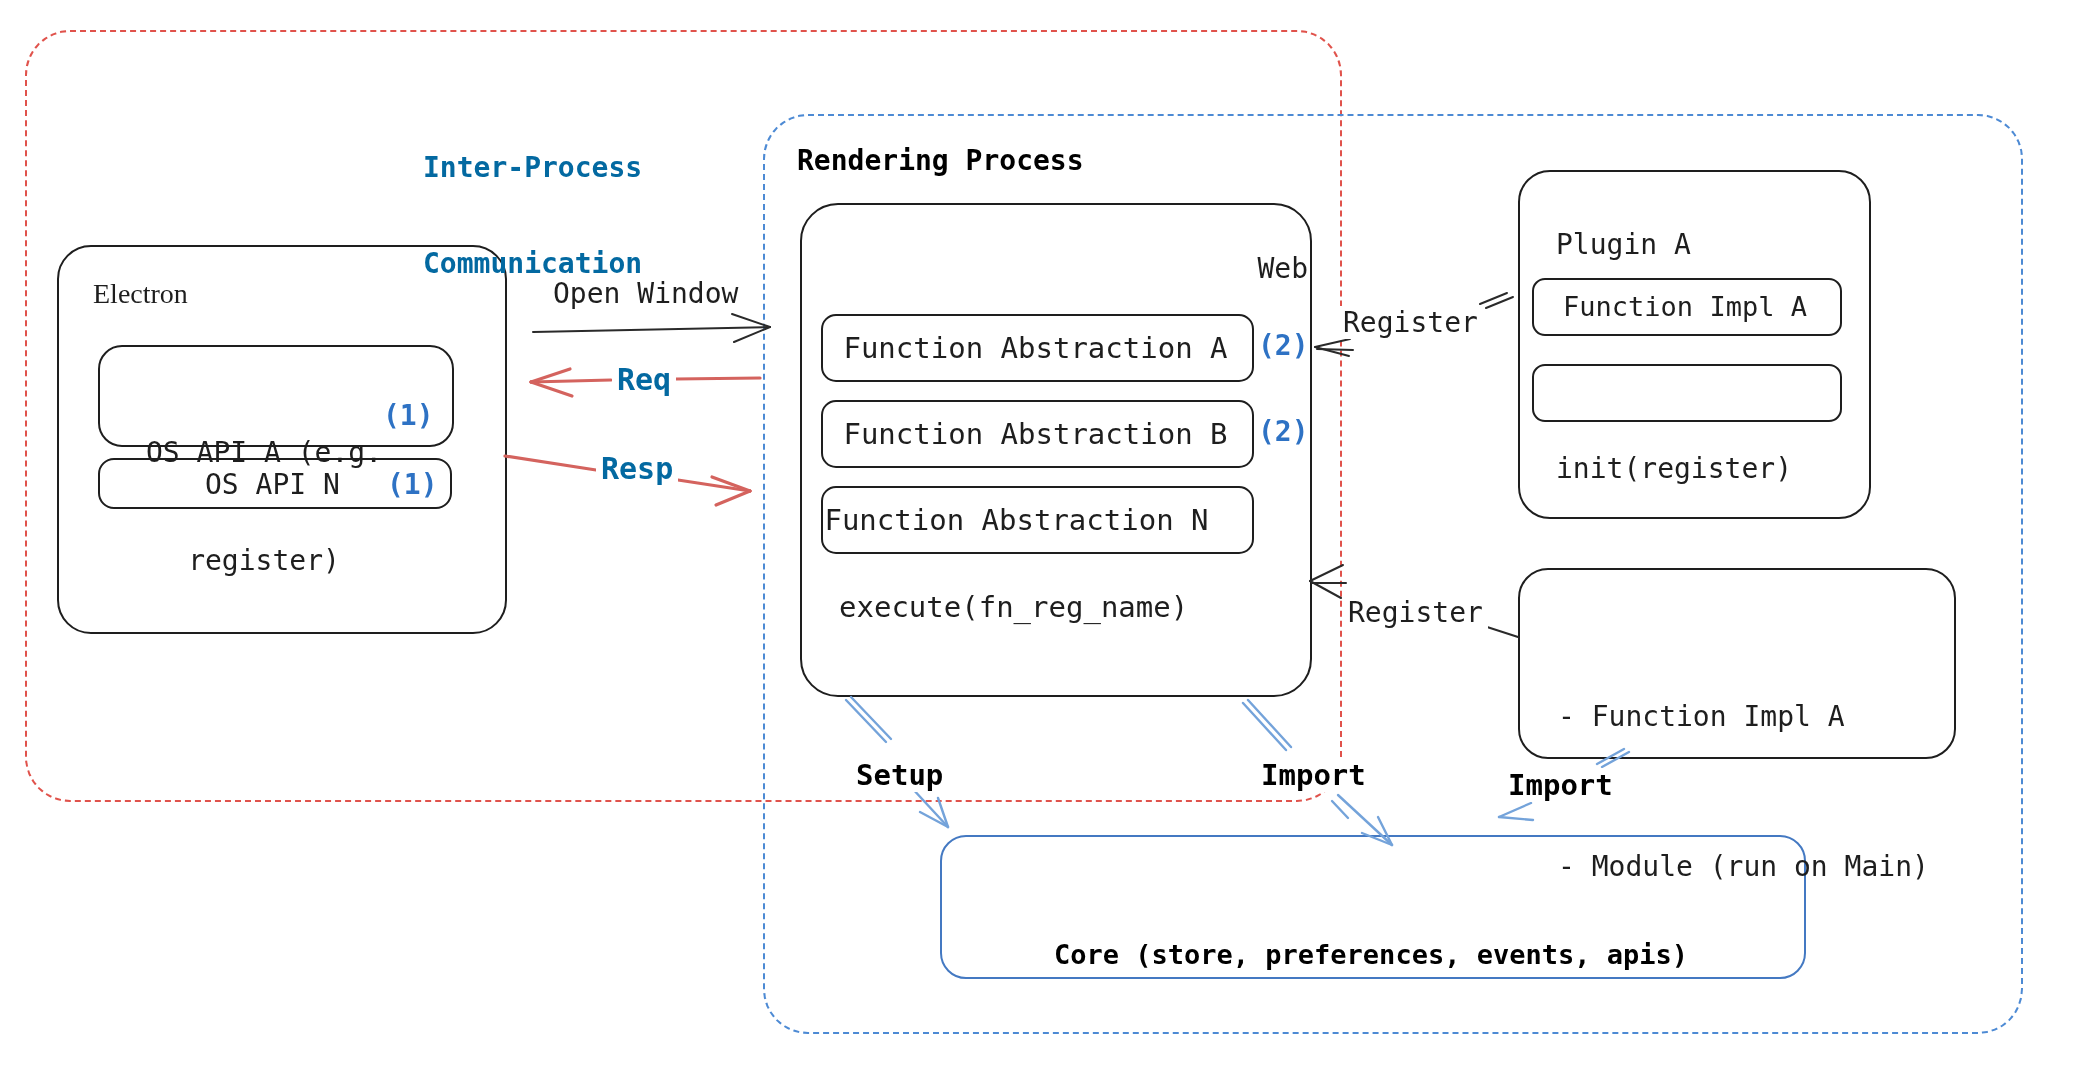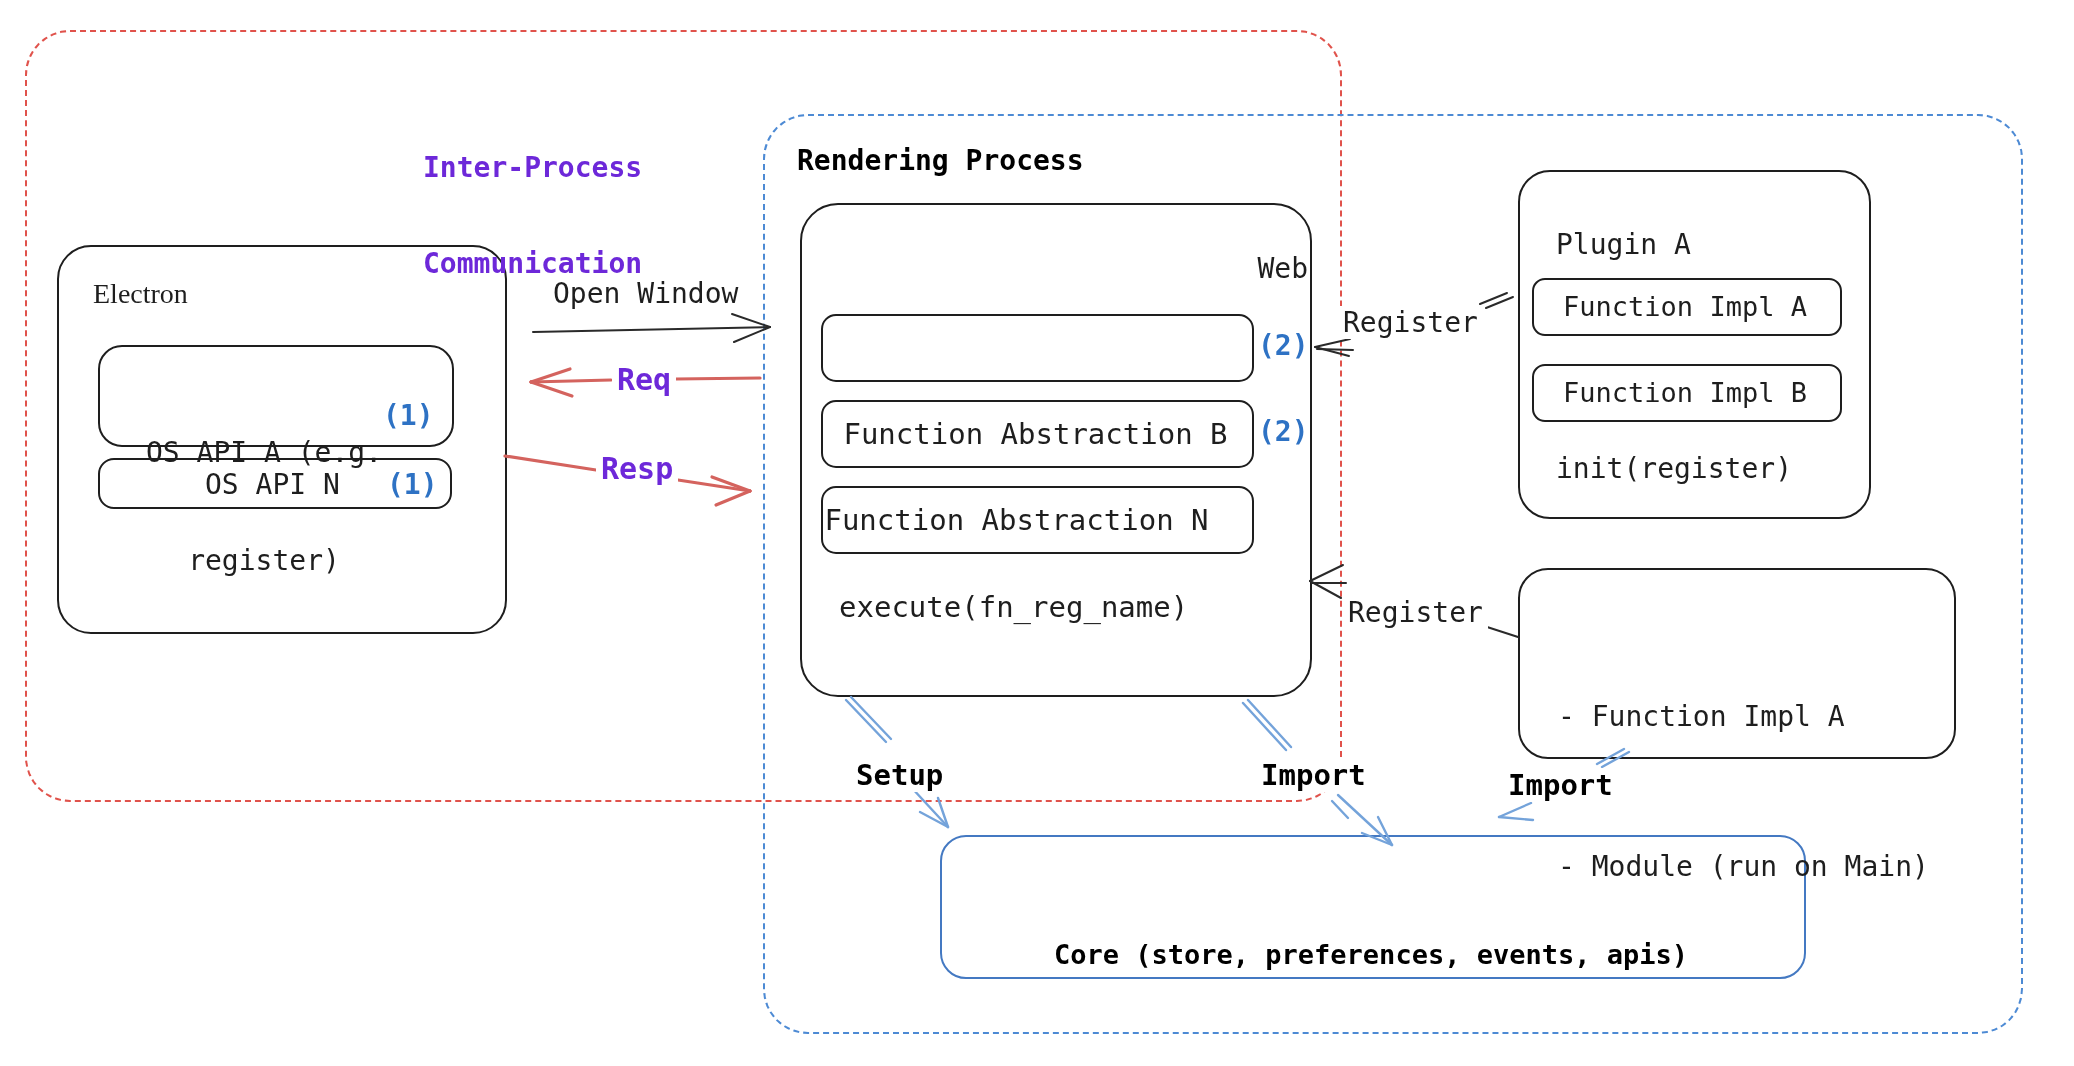--- a/index.html
+++ b/index.html
@@ -12,21 +12,21 @@
   
   .region { position:absolute; border:2.5px dashed; border-radius:45px; background:transparent; z-index:1; }
   .region.red  { border-color:#e0524b; }
   .region.blue { border-color:#4d8ad4; }
   
   .sbox { position:absolute; background:#ffffff; border:2.5px solid #1e1e1e; z-index:2; }
   .bluebox { position:absolute; background:#ffffff; border:2.5px solid #4479c2; z-index:2; }
   
   .t { position:absolute; z-index:4; white-space:pre; }
   .fs27 { font-size:27px; } .fs28 { font-size:28px; } .fs29 { font-size:29px; } .fs30 { font-size:30px; }
-  .red-t  { color:#6d28d9; font-weight:bold; }
+  .red-t  { color:#0369a1; font-weight:bold; }
   .blue-t { color:#000000; font-weight:bold; }
   .badge  { color:#2e72c4; font-weight:bold; }
   .onwhite { background:#ffffff; padding:0 5px; }
   .center { text-align:center; }
   
   #arrows { position:absolute; left:0; top:0; z-index:3; pointer-events:none; }
   #arrows path { fill:none; stroke-linecap:round; stroke-linejoin:round; }
   path.k { stroke:#2a2a2a; stroke-width:2; }
   path.r { stroke:#d4635e; stroke-width:3.2; }
   path.b { stroke:#74a3da; stroke-width:2.4; }
@@ -56,37 +56,37 @@
   <div class="t fs28 badge" style="left:383px; top:399px;">(1)</div>
 
   <div class="sbox" style="left:98px; top:458px; width:350px; height:47px; border-radius:16px;"></div>
   <div class="t fs28" style="left:205px; top:468px;">OS API N</div>
   <div class="t fs28 badge" style="left:387px; top:468px;">(1)</div>
 
   <div class="sbox" style="left:800px; top:203px; width:508px; height:490px; border-radius:38px;"></div>
   <div class="t fs28 center" style="left:800px; top:252px; width:508px;text-align:right;">Web</div>
 
   <div class="sbox" style="left:821px; top:314px; width:429px; height:64px; border-radius:15px;"></div>
+  <div class="t fs29 center" style="left:821px; top:331px; width:429px;">Function Abstraction A</div>
   <div class="t fs28 badge" style="left:1258px; top:329px;">(2)</div>
 
   <div class="sbox" style="left:821px; top:400px; width:429px; height:64px; border-radius:15px;"></div>
   <div class="t fs29 center" style="left:821px; top:417px; width:429px;">Function Abstraction B</div>
   <div class="t fs28 badge" style="left:1258px; top:415px;">(2)</div>
 
   <div class="sbox" style="left:821px; top:486px; width:429px; height:64px; border-radius:15px;"></div>
   <div class="t fs29 center" style="left:802px; top:503px; width:429px;">Function Abstraction N</div>
 
   <div class="t fs29" style="left:839px; top:590px;">execute(fn_reg_name)</div>
 
   <div class="sbox" style="left:1518px; top:170px; width:349px; height:345px; border-radius:32px;"></div>
   <div class="t fs28" style="left:1556px; top:228px;">Plugin A</div>
   <div class="sbox" style="left:1532px; top:278px; width:306px; height:54px; border-radius:13px;"></div>
   <div class="t fs27 center" style="left:1532px; top:291px; width:306px;">Function Impl A</div>
   <div class="sbox" style="left:1532px; top:364px; width:306px; height:54px; border-radius:13px;"></div>
-  <div class="t fs27 center" style="left:1532px; top:377px; width:306px;">Function Impl B</div>
   <div class="t fs28" style="left:1556px; top:452px;text-align:center;">init(register)</div>
 
   <div class="sbox" style="left:1518px; top:568px; width:434px; height:187px; border-radius:30px;"></div>
   <div class="t fs28" style="left:1558px; top:592px; line-height:50px;">
     <span style="display:block">- Function Impl A</span>
     <span style="display:block">- Module (run on Main)</span>
   </div>
 
   <div class="bluebox" style="left:940px; top:835px; width:862px; height:140px; border-radius:26px;"></div>
   <div class="t fs27 blue-t center" style="left:940px; top:845px; width:862px; line-height:44px; font-weight:bold;">

